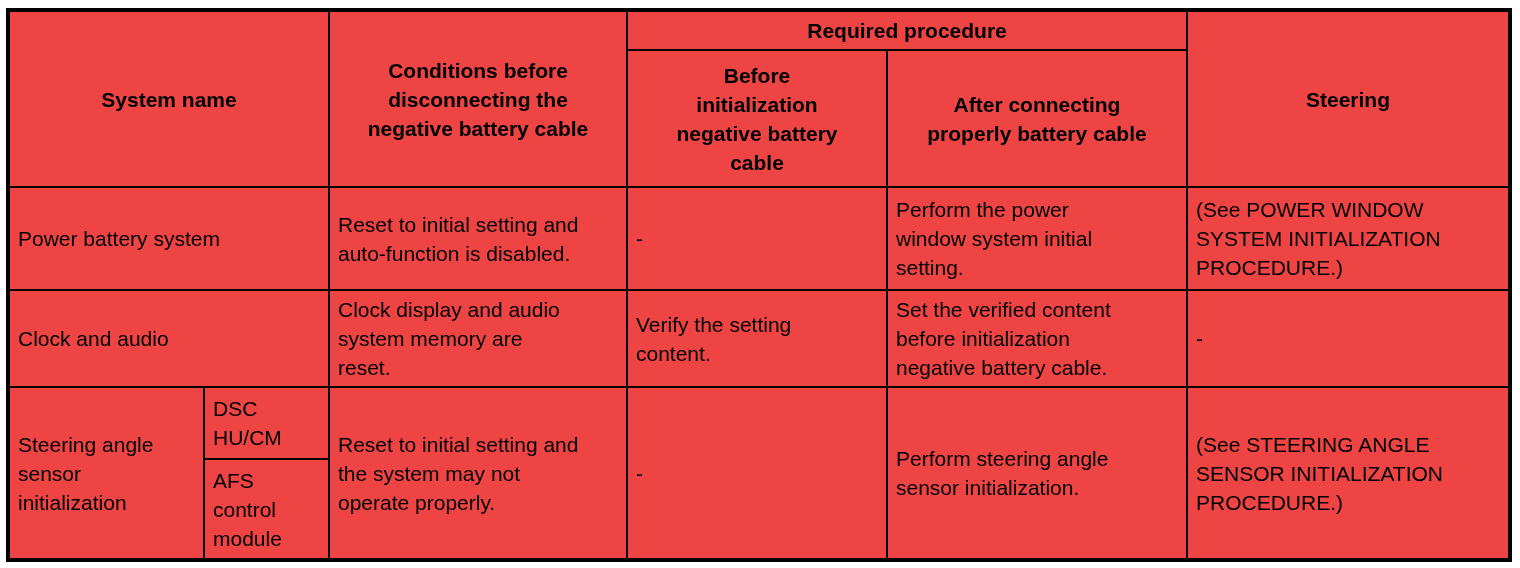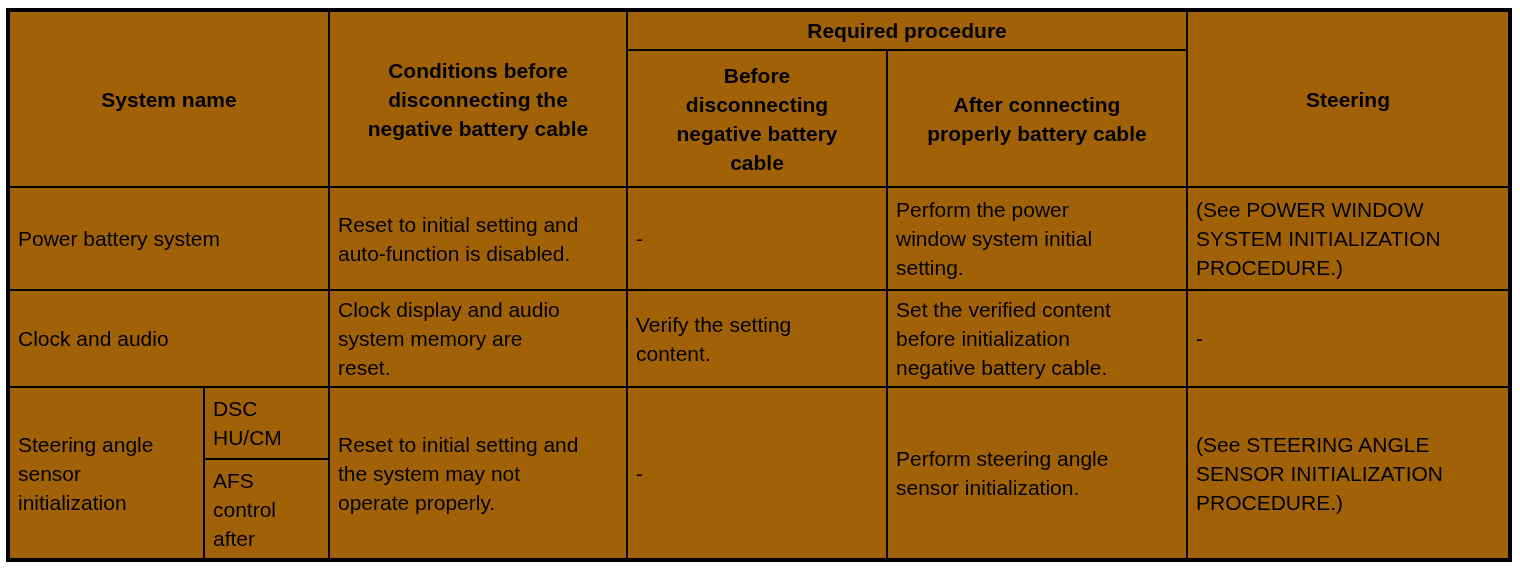--- a/index.html
+++ b/index.html
@@ -30,21 +30,21 @@
     border: 4px solid #000000;
     background: #ffffff;
   }
   .tbl th, .tbl td {
     border: 2px solid #000000;
     vertical-align: middle;
     white-space: pre-line;
     font-size: 21px;
     line-height: 29px;
     overflow: hidden;
-    background: #a16207;
+    background: #ef4444;
   }
   .tbl th {
     font-weight: bold;
     text-align: center;
     padding: 2px 6px;
   }
   .tbl td {
     font-weight: normal;
     text-align: left;
     padding: 2px 4px 2px 8px;
@@ -67,21 +67,21 @@
       <tr style="height:40px">
         <th colspan="2" rowspan="2">System name</th>
         <th rowspan="2">Conditions before
 disconnecting the
 negative battery cable</th>
         <th colspan="2">Required procedure</th>
         <th rowspan="2">Steering</th>
       </tr>
       <tr style="height:137px">
         <th>Before
-disconnecting
+initialization
 negative battery
 cable</th>
         <th>After connecting
 properly battery cable</th>
       </tr>
 
       <tr style="height:103px">
         <td colspan="2">Power battery system</td>
         <td>Reset to initial setting and
 auto-function is disabled.</td>
@@ -119,17 +119,17 @@
         <td rowspan="2">-</td>
         <td rowspan="2">Perform steering angle
 sensor initialization.</td>
         <td rowspan="2">(See STEERING ANGLE
 SENSOR INITIALIZATION
 PROCEDURE.)</td>
       </tr>
       <tr style="height:101px">
         <td>AFS
 control
-after</td>
+module</td>
       </tr>
     </tbody>
   </table>
 </div>
 
 </body></html>

